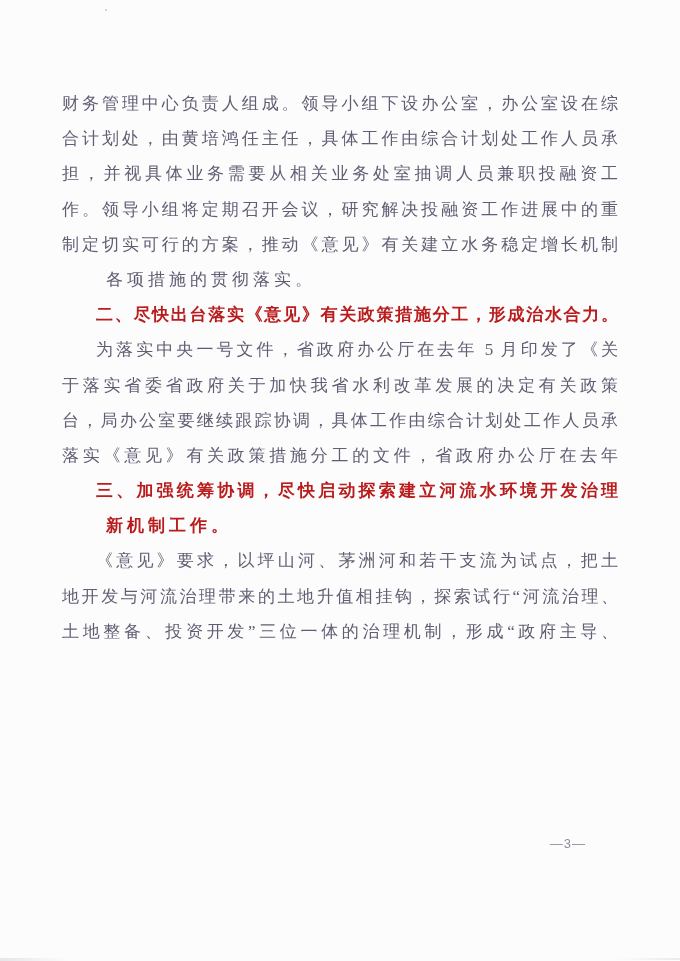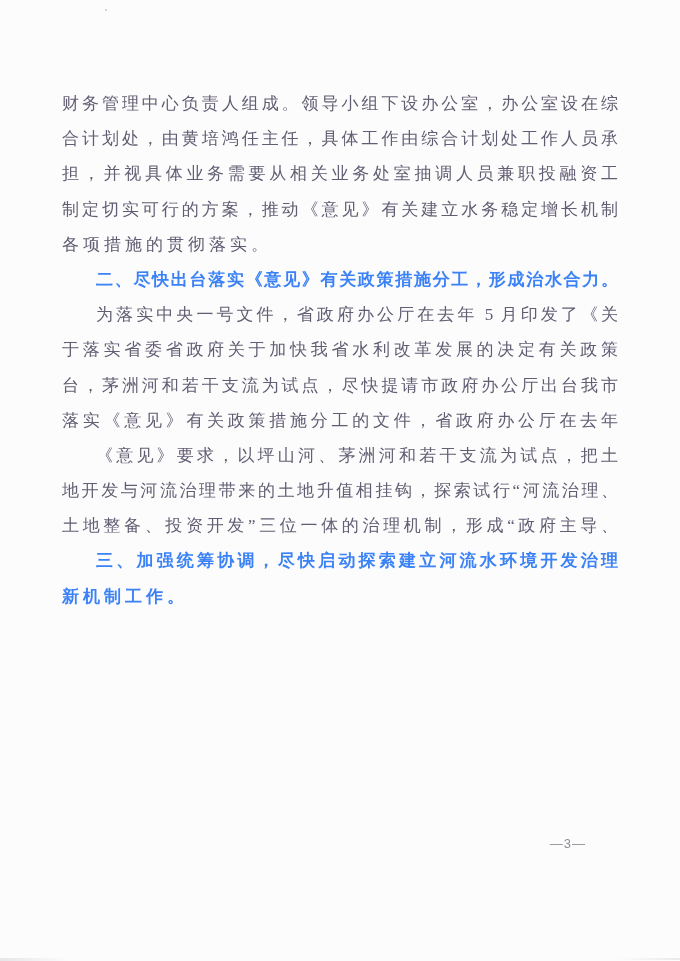--- a/index.html
+++ b/index.html
@@ -32,25 +32,26 @@
     text-align: justify;
     text-align-last: justify;
     text-justify: inter-character;
     white-space: normal;
   }
   .line.indent { text-indent: 2em; }
   .line.last {
     text-align: left;
     text-align-last: left;
     letter-spacing: 4px;
+    margin-left: 44px;
   }
   .heading .line {
     font-family: "Liberation Sans", "DejaVu Sans", sans-serif;
     font-weight: bold;
-    color: #3b82f6;
+    color: #b91c1c;
   }
   .page-number {
     position: absolute;
     top: 836px;
     right: 94px;
     font-family: "Liberation Sans", "DejaVu Sans", sans-serif;
     font-size: 13px;
     letter-spacing: 1px;
     color: #8f8d99;
   }
@@ -87,44 +88,45 @@
 
 <div class="sheet">
   <div class="scan-speck"></div>
 
   <div class="text-block">
 
     <div class="para">
       <div class="line">财务管理中心负责人组成。领导小组下设办公室，办公室设在综</div>
       <div class="line">合计划处，由黄培鸿任主任，具体工作由综合计划处工作人员承</div>
       <div class="line">担，并视具体业务需要从相关业务处室抽调人员兼职投融资工</div>
+      <div class="line">作。领导小组将定期召开会议，研究解决投融资工作进展中的重</div>
       <div class="line">制定切实可行的方案，推动《意见》有关建立水务稳定增长机制</div>
       <div class="line last">各项措施的贯彻落实。</div>
     </div>
 
     <div class="para heading">
       <div class="line indent">二、尽快出台落实《意见》有关政策措施分工，形成治水合力。</div>
     </div>
 
     <div class="para">
       <div class="line indent">为落实中央一号文件，省政府办公厅在去年 5 月印发了《关</div>
       <div class="line">于落实省委省政府关于加快我省水利改革发展的决定有关政策</div>
-      <div class="line">台，茅洲河和若干支流为试点，尽快提请市政府办公厅出台我市</div>
+      <div class="line">台，局办公室要继续跟踪协调，具体工作由综合计划处工作人员承</div>
       <div class="line">落实《意见》有关政策措施分工的文件，省政府办公厅在去年</div>
+    </div>
+
+    <div class="para heading">
+      <div class="line indent">三、加强统筹协调，尽快启动探索建立河流水环境开发治理</div>
+      <div class="line last">新机制工作。</div>
     </div>
 
     <div class="para">
       <div class="line indent">《意见》要求，以坪山河、茅洲河和若干支流为试点，把土</div>
       <div class="line">地开发与河流治理带来的土地升值相挂钩，探索试行“河流治理、</div>
       <div class="line">土地整备、投资开发”三位一体的治理机制，形成“政府主导、</div>
-    </div>
-
-    <div class="para heading">
-      <div class="line indent">三、加强统筹协调，尽快启动探索建立河流水环境开发治理</div>
-      <div class="line last">新机制工作。</div>
     </div>
 
   </div>
 
   <div class="page-number">—3—</div>
 
   <div class="scan-edge-left"></div>
   <div class="scan-edge-right"></div>
 </div>
 

